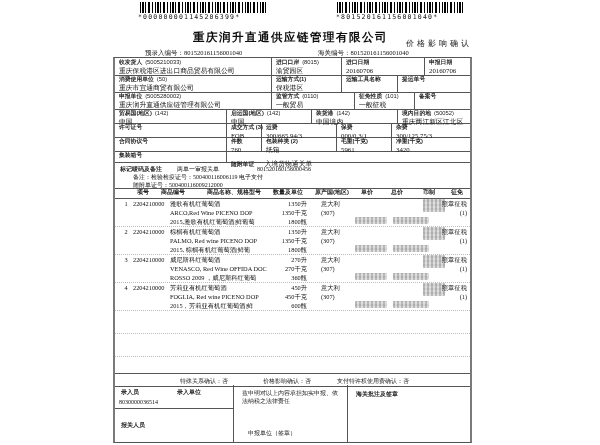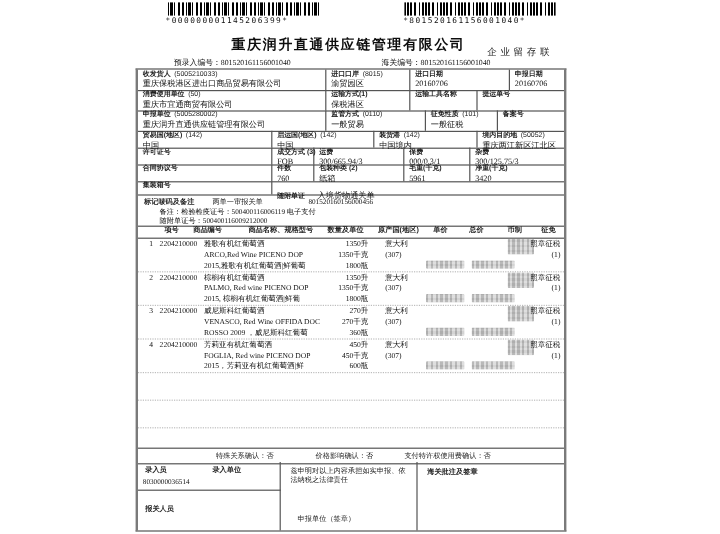--- a/index.html
+++ b/index.html
@@ -36,21 +36,21 @@
 </style>
 </head>
 <body>
 
 <div class="barcode" style="left:140px;top:2px;width:128px;"></div>
 <div class="bctext" style="left:138px;top:13px;">*000000001145206399*</div>
 <div class="barcode" style="left:337px;top:2px;width:126px;"></div>
 <div class="bctext" style="left:336px;top:13px;">*801520161156001040*</div>
 
 <div class="title" style="top:30px;">重庆润升直通供应链管理有限公司</div>
-<div class="copylabel" style="left:406px;top:38px;">企业留存联</div>
+<div class="copylabel" style="left:406px;top:38px;">价格影响确认</div>
 
 <div class="preline" style="left:145px;top:49px;">预录入编号：801520161156001040</div>
 <div class="preline" style="left:318px;top:49px;">海关编号：801520161156001040</div>
 
 <div id="form">
 
   <div class="row bb" style="top:0;height:17px;">
     <div class="cell br" style="left:0;width:157px;">
       <span class="lab"><span>收发货人</span><span class="code">(5005210033)</span></span>
       <span class="val">重庆保税港区进出口商品贸易有限公司</span>

